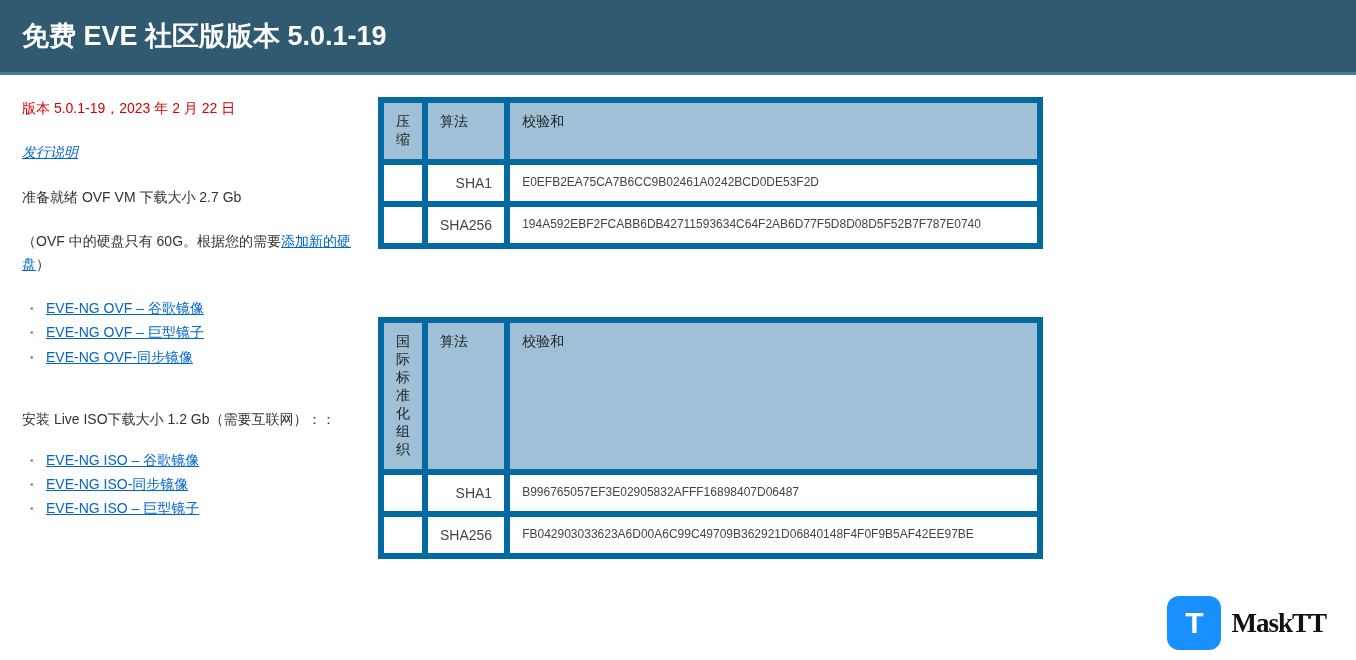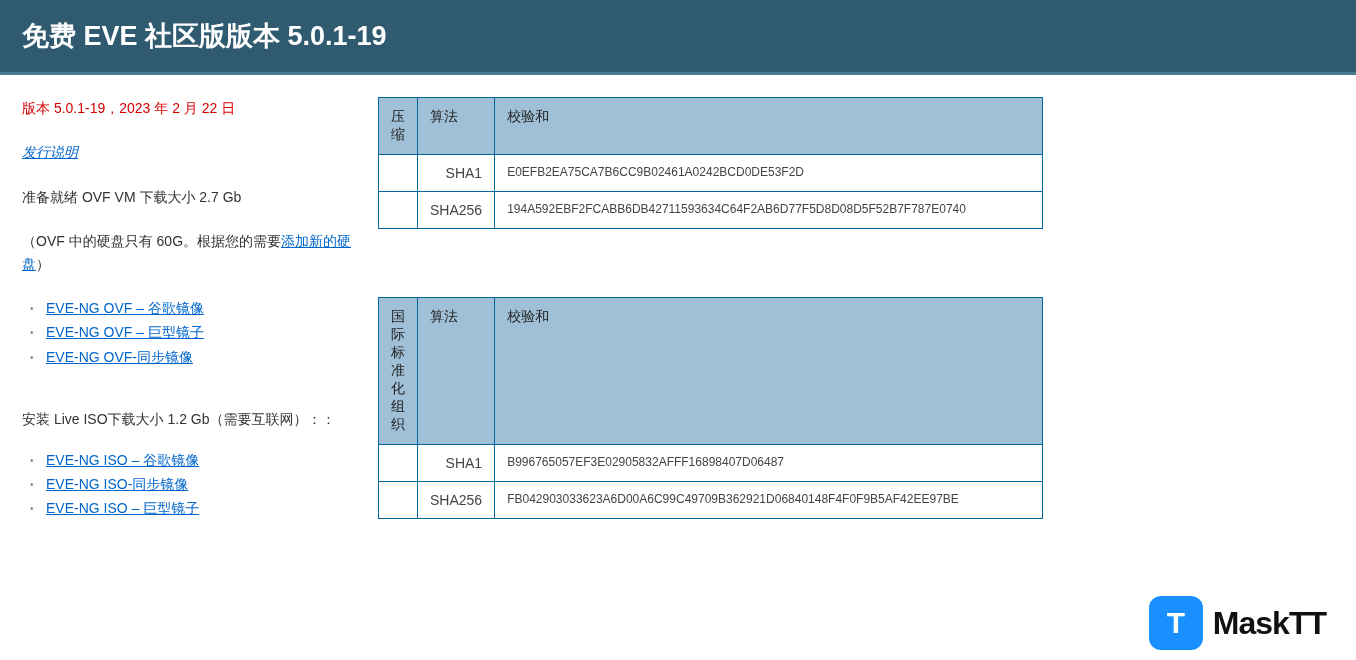--- a/index.html
+++ b/index.html
@@ -12,29 +12,29 @@
   .ready-line { margin-bottom: 22px; }
   .disk-note { margin-bottom: 22px; }
   .disk-note a { color: #0066cc; text-decoration: underline; }
   ul.dl-list { list-style: none; padding-left: 24px; margin-bottom: 40px; }
   ul.dl-list li { position: relative; margin-bottom: 2px; }
   ul.dl-list li::before { content: "•"; position: absolute; left: -16px; color: #888; font-size: 10px; top: 4px; }
   ul.dl-list a { color: #0066cc; text-decoration: underline; }
   .iso-line { margin-bottom: 18px; }
   .right-col { flex: 1; padding-right: 40px; }
   table.checksum { border-collapse: collapse; width: 665px; margin-bottom: 68px; }
-  table.checksum th, table.checksum td { border: 1px solid #0369a1; padding: 10px 12px; text-align: left; vertical-align: top; }
+  table.checksum th, table.checksum td { border: 6px solid #0369a1; padding: 10px 12px; text-align: left; vertical-align: top; }
   table.checksum th { background: #9fc0d6; font-weight: normal; color: #222; }
   table.checksum th.col1 { width: 30px; }
   table.checksum th.col2 { width: 72px; }
   table.checksum td.algo { color: #444; text-align: right; }
   table.checksum td.hash { font-family: inherit; color: #444; font-size: 12px; }
   .watermark { position: absolute; right: 30px; bottom: 10px; display: flex; align-items: center; gap: 10px; }
   .watermark-icon { width: 54px; height: 54px; background: #1890ff; border-radius: 12px; display: flex; align-items: center; justify-content: center; color: #fff; font-weight: bold; font-size: 30px; font-family: Arial; }
-  .watermark-text { font-size: 32px; font-weight: bold; color: #111; font-family: Liberation Sans, sans-serif; letter-spacing: -1px; }
+  .watermark-text { font-size: 27px; font-weight: bold; color: #111; font-family: Liberation Serif, serif; letter-spacing: -1px; }
 </style>
 </head>
 <body>
 
 <div class="header-bar">
   <span>免费 EVE 社区版版本 5.0.1-19</span>
 </div>
 
 <div class="content-wrap">
   <div class="left-col">

